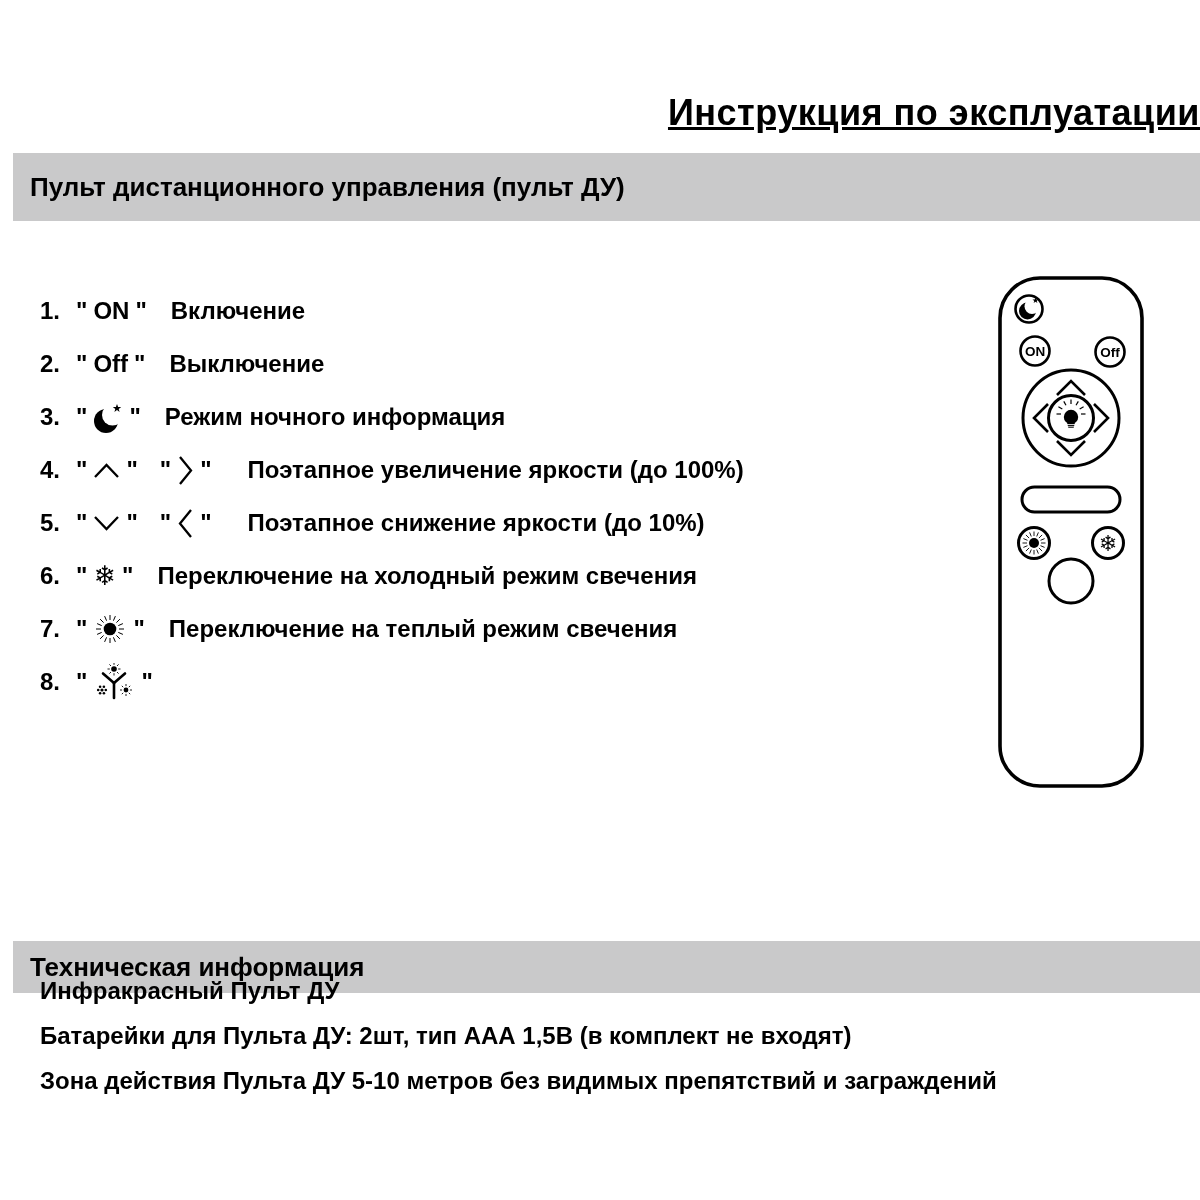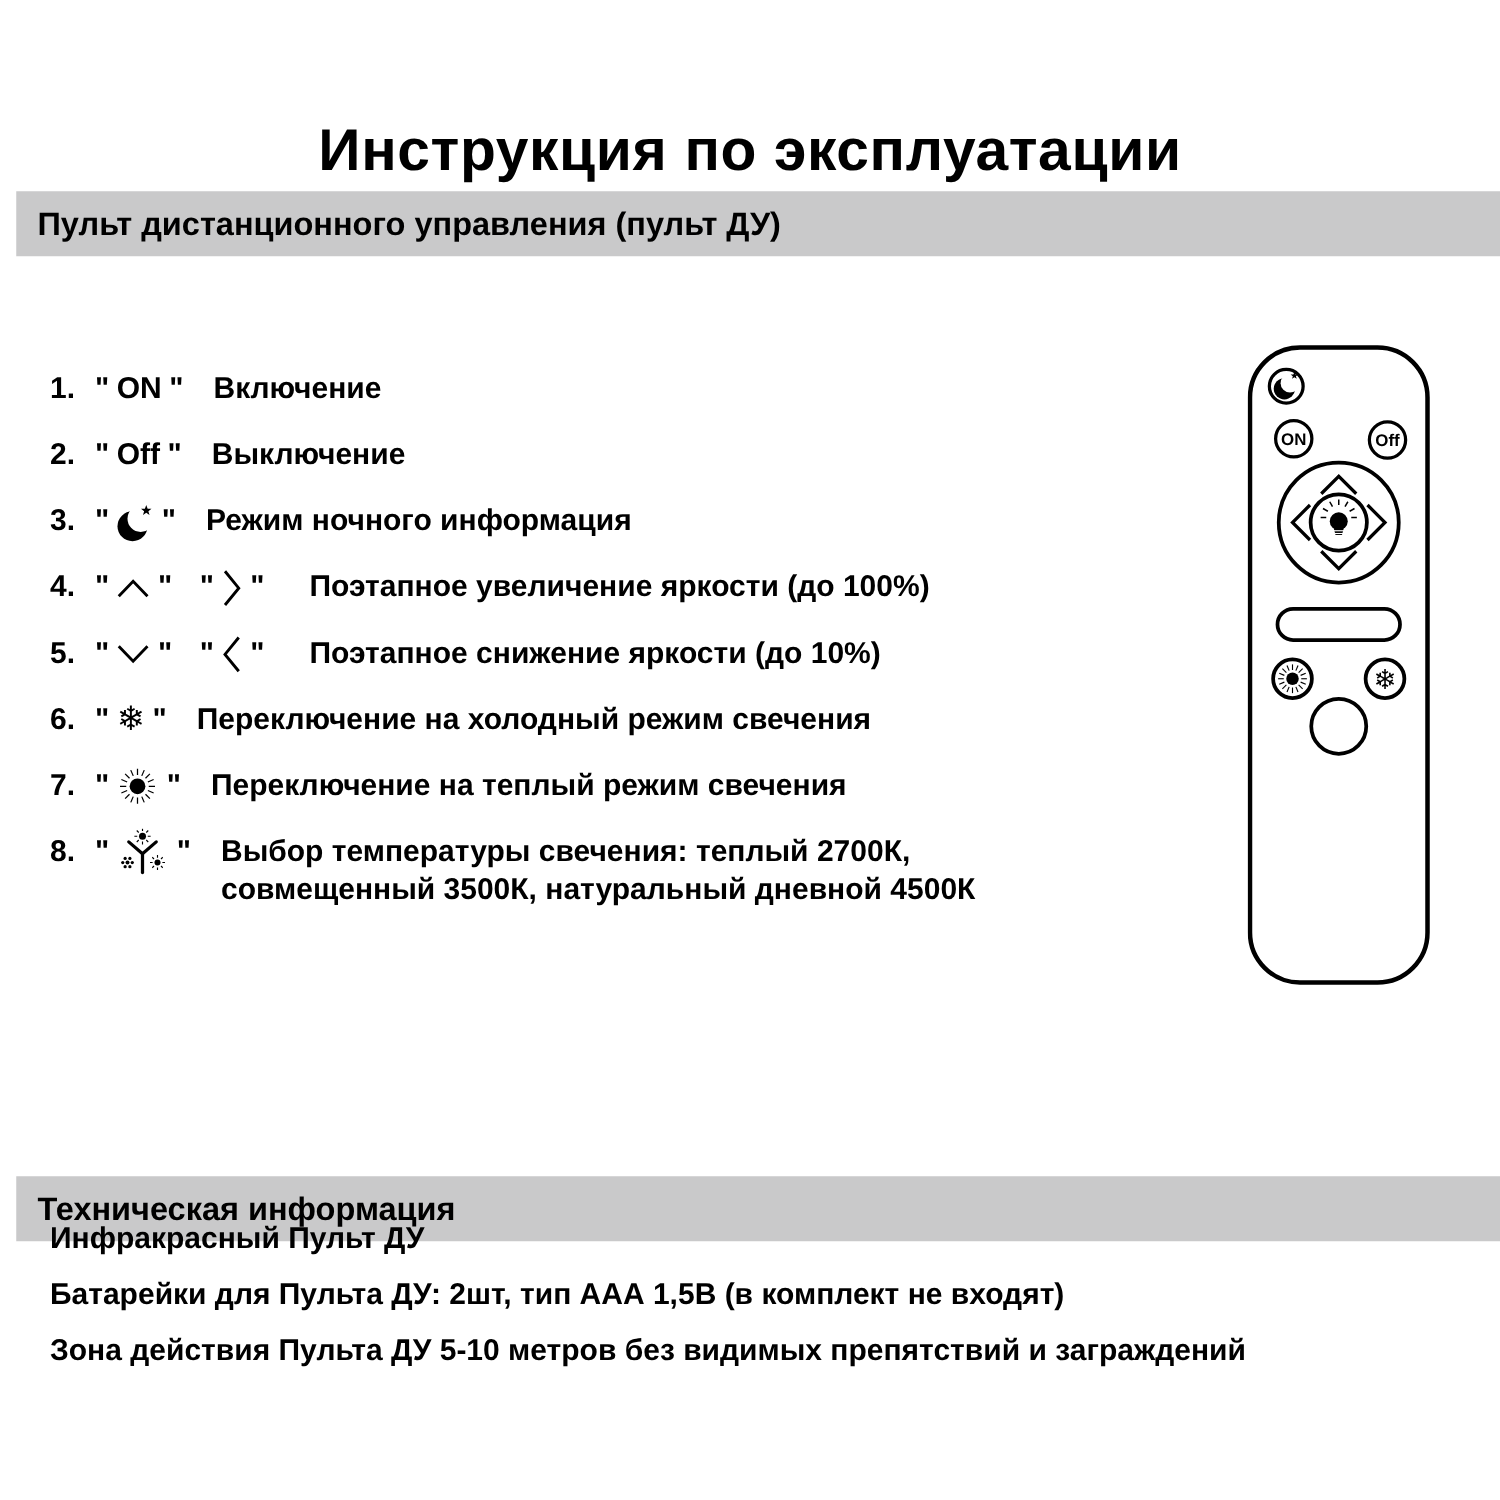--- a/index.html
+++ b/index.html
@@ -4,24 +4,24 @@
 <style>
   html,body{margin:0;padding:0;background:#fff;}
   body{
     width:1200px;height:1200px;position:relative;overflow:hidden;
     font-family:"Liberation Sans","DejaVu Sans",sans-serif;
     font-weight:bold;color:#000;
   }
   .page{position:relative;width:1200px;height:1200px;}
   .title{
     position:absolute;top:68px;left:0;width:1200px;
-    text-align:center;font-size:47px;line-height:42px;letter-spacing:0.5px;
+    text-align:right;font-size:36px;line-height:42px;letter-spacing:0.5px;text-decoration:underline;
   }
   .bar{
-    position:absolute;left:13px;right:0;height:52px;
+    position:absolute;left:13px;right:0;height:68px;
     background:#c9c9ca;display:flex;align-items:center;
     padding-left:17px;box-sizing:border-box;font-size:26px;
   }
   #bar-remote{top:153px;}
   #bar-tech{top:941px;height:52px;}
   .items{position:absolute;left:40px;top:296px;}
   .item-row{display:flex;align-items:flex-start;margin-bottom:23px;font-size:24px;white-space:nowrap;}
   .num{width:30px;line-height:30px;flex:0 0 30px;}
   .tok-group{display:flex;align-items:center;height:30px;margin-right:10px;}
   .tok-group .q{line-height:30px;margin:0 6px;}
@@ -194,24 +194,20 @@
             <line x1="35.8" y1="29.8" x2="37.2" y2="31.2" stroke="#000" stroke-width="0.9"></line>
             <line x1="33.0" y1="30.9" x2="33.0" y2="33.0" stroke="#000" stroke-width="0.9"></line>
             <line x1="30.2" y1="29.8" x2="28.8" y2="31.2" stroke="#000" stroke-width="0.9"></line>
             <line x1="29.1" y1="27.0" x2="27.0" y2="27.0" stroke="#000" stroke-width="0.9"></line>
             <line x1="30.2" y1="24.2" x2="28.8" y2="22.8" stroke="#000" stroke-width="0.9"></line>
             <line x1="33.0" y1="23.1" x2="33.0" y2="21.0" stroke="#000" stroke-width="0.9"></line>
             <line x1="35.8" y1="24.2" x2="37.2" y2="22.8" stroke="#000" stroke-width="0.9"></line>
           </svg>
           <span class="q">"</span>
         </span>
-        <span class="desc">
-          <span class="desc-line">Выбор температуры свечения: теплый 2700К,</span>
-          <span class="desc-line">совмещенный 3500К, натуральный дневной 4500К</span>
-        </span>
       </div>
     </div>
 
   <div id="remote-holder">
 <svg width="146" height="512" viewBox="0 0 146 512">
   <rect x="2" y="2" width="142" height="508" rx="40" fill="#fff" stroke="#000" stroke-width="3.6"></rect>
   <g>
     <circle cx="31" cy="33" r="13.5" fill="none" stroke="#000" stroke-width="2.6"></circle>
     <circle cx="29.5" cy="35" r="8.5" fill="#000"></circle>
     <circle cx="34" cy="30.5" r="7.5" fill="#fff"></circle>

